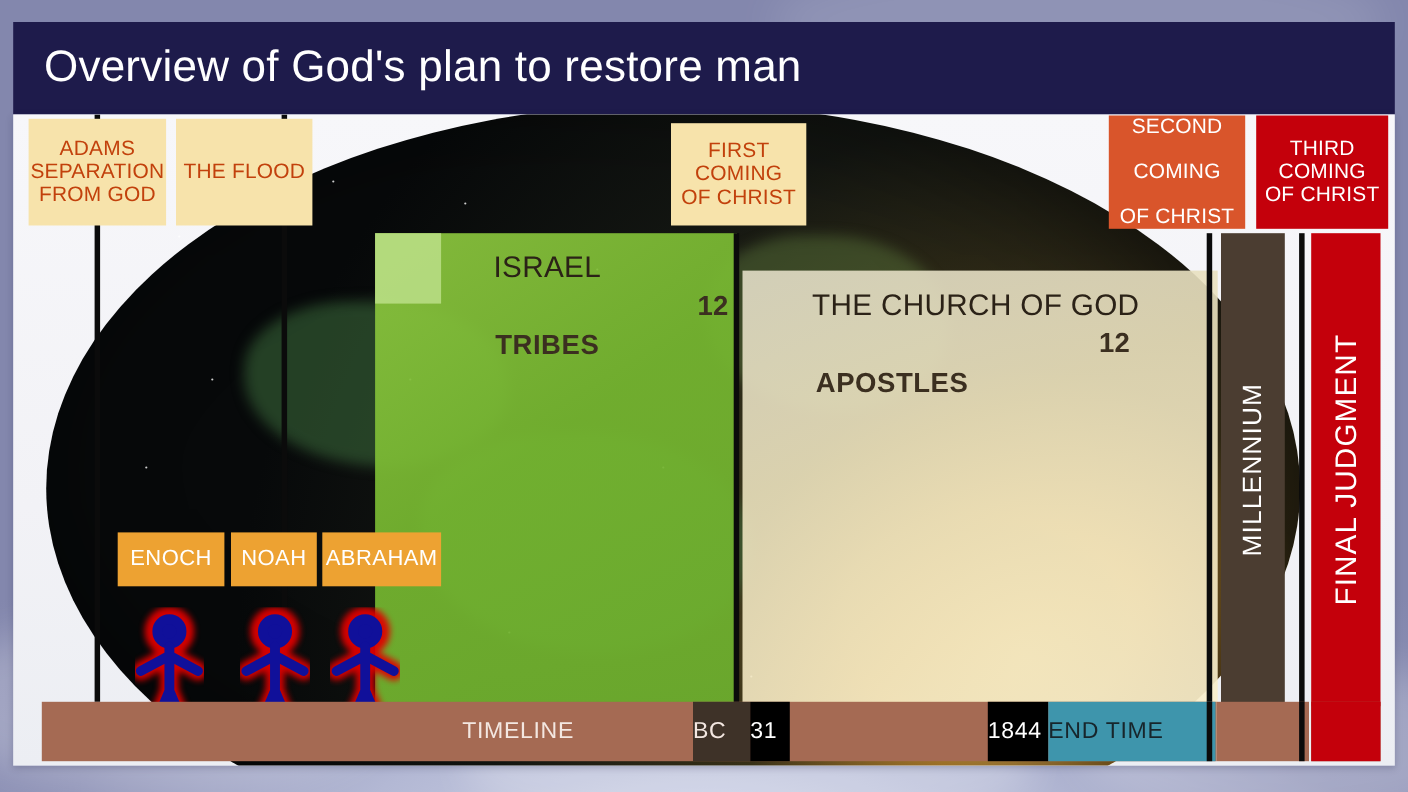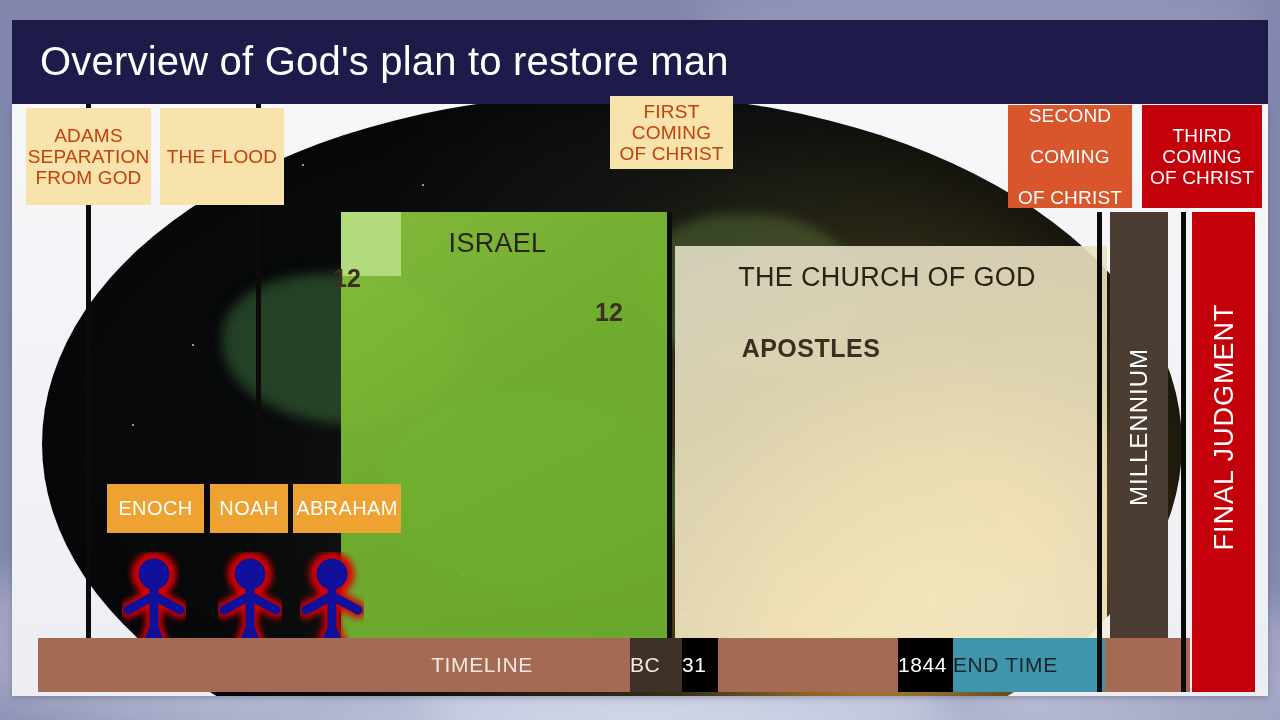--- a/index.html
+++ b/index.html
@@ -64,21 +64,21 @@
   #church{
     left:663px;top:108px;width:432px;height:430px;
     background:linear-gradient(160deg,rgba(223,218,196,.92) 0%,rgba(235,226,190,.90) 35%,rgba(246,234,196,.90) 70%,rgba(249,239,205,.92) 100%);
     margin-top:34px;
   }
   .era .hd{
     position:absolute;left:0;right:0;top:16px;text-align:center;
     color:#2b2217;font-size:27px;font-weight:400;letter-spacing:.3px;
   }
   .era .num{
-    position:absolute;left:0;right:0;top:52px;text-align:left;
+    position:absolute;left:0;right:0;top:52px;text-align:right;
     color:#3b2f20;font-size:25px;font-weight:700;
   }
   .era .sub{
     position:absolute;left:0;right:0;top:88px;text-align:center;
     color:#3b2f20;font-size:25px;font-weight:700;letter-spacing:.5px;
   }
   #israel .hd{transform:translateX(-8px);}
   #israel .num{transform:translateX(-8px);}
   #israel .sub{transform:translateX(-8px);}
   #church .hd{transform:translateX(-4px);}
@@ -111,21 +111,21 @@
     display:flex;flex-direction:column;justify-content:center;align-items:center;
     line-height:1.12;font-size:19px;letter-spacing:.2px;
   }
   .callout.cream{background:#f7e3ab;color:#c2410c;}
   .callout.orange{background:#d9552b;color:#ffffff;justify-content:space-between;}
   .callout.red{background:#c4000b;color:#ffffff;}
   .callout span{display:block;}
 
   #c-adams{left:26px;top:108px;width:125px;height:97px;}
   #c-flood{left:160px;top:108px;width:124px;height:97px;}
-  #c-first{left:610px;top:96px;width:123px;height:73px;}
+  #c-first{left:610px;top:112px;width:123px;height:93px;}
   #c-second{left:1008px;top:105px;width:124px;height:103px;}
   #c-third{left:1142px;top:105px;width:120px;height:103px;}
 
   
   .stem{position:absolute;width:5px;background:#0b0b0b;}
 
   
   .tag{
     position:absolute;background:#eda232;color:#ffffff;
     display:flex;align-items:center;justify-content:center;
@@ -142,21 +142,21 @@
   #f2{left:200px;top:448px;}
   #f3{left:282px;top:448px;}
 
   
   #timeline{
     position:absolute;left:26px;top:534px;width:1068px;height:54px;
     background:#a56a53;
   }
   .tl-seg{position:absolute;top:0;height:54px;display:flex;align-items:center;justify-content:flex-start;}
   .tl-seg span{font-size:21px;letter-spacing:.6px;}
-  #tl-label{left:15px;width:618px;color:#f3e7e1;justify-content:center;}
+  #tl-label{left:4px;width:618px;color:#f3e7e1;justify-content:center;}
   #tl-label span{transform:translateX(120px);}
   #tl-bc{left:592px;width:52px;background:#3e3228;color:#f3e7e1;}
   #tl-31{left:644px;width:36px;background:#000000;color:#ffffff;}
   #tl-1844{left:860px;width:55px;background:#000000;color:#ffffff;}
   #tl-end{left:915px;width:152px;background:#3e95ac;color:#17252b;}
 
   
   .tl-stub{position:absolute;top:534px;height:54px;background:#a56a53;}
 </style>
 </head>
@@ -191,20 +191,21 @@
       <div class="star" style="left:240px;top:560px;"></div>
       <div class="star" style="left:150px;top:250px;"></div>
       <div class="star" style="left:380px;top:90px;"></div>
       <div class="star" style="left:560px;top:330px;"></div>
     </div>
 
     <div class="era" id="israel">
       <div class="corner"></div>
       <div class="hd">ISRAEL</div>
       <div class="num">12</div>
+      <div class="sub">TRIBES</div>
     </div>
 
     <div class="era" id="church">
       <div class="hd">THE CHURCH OF GOD</div>
       <div class="num">12</div>
       <div class="sub">APOSTLES</div>
     </div>
 
     <div class="vline" style="left:655px;top:108px;height:430px;"></div>
     <div class="vline" style="left:1085px;top:108px;height:430px;"></div>

